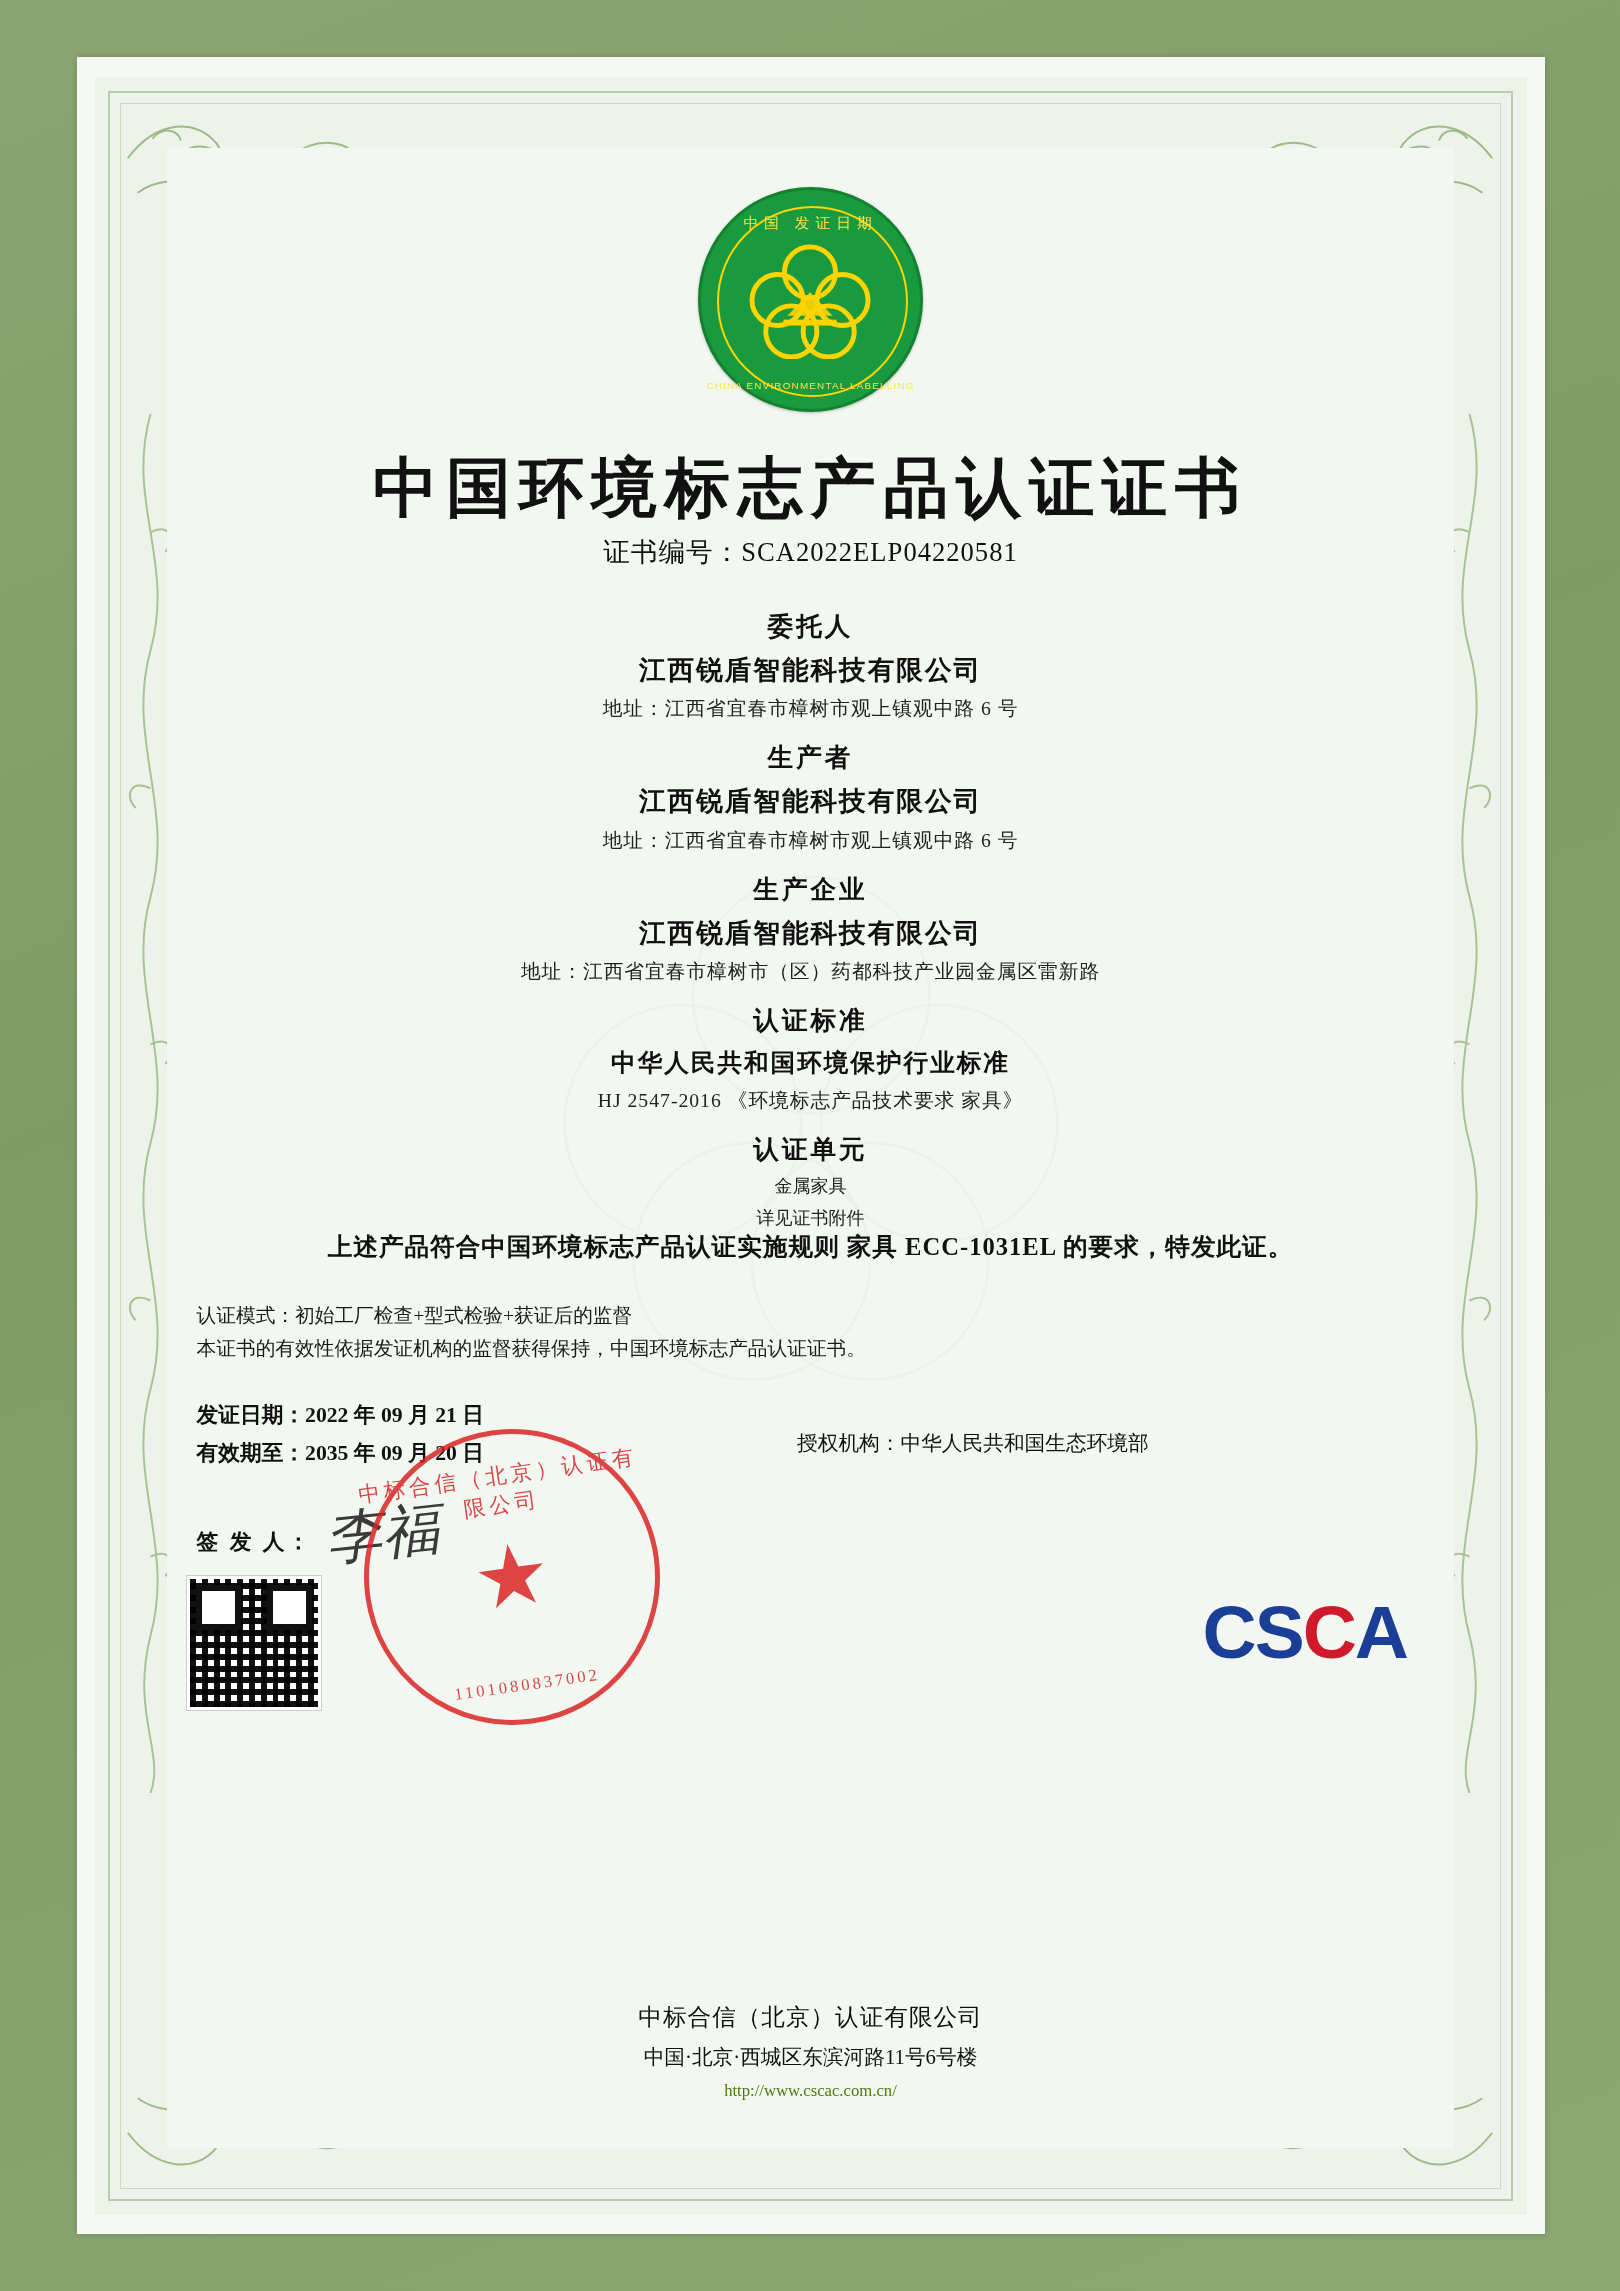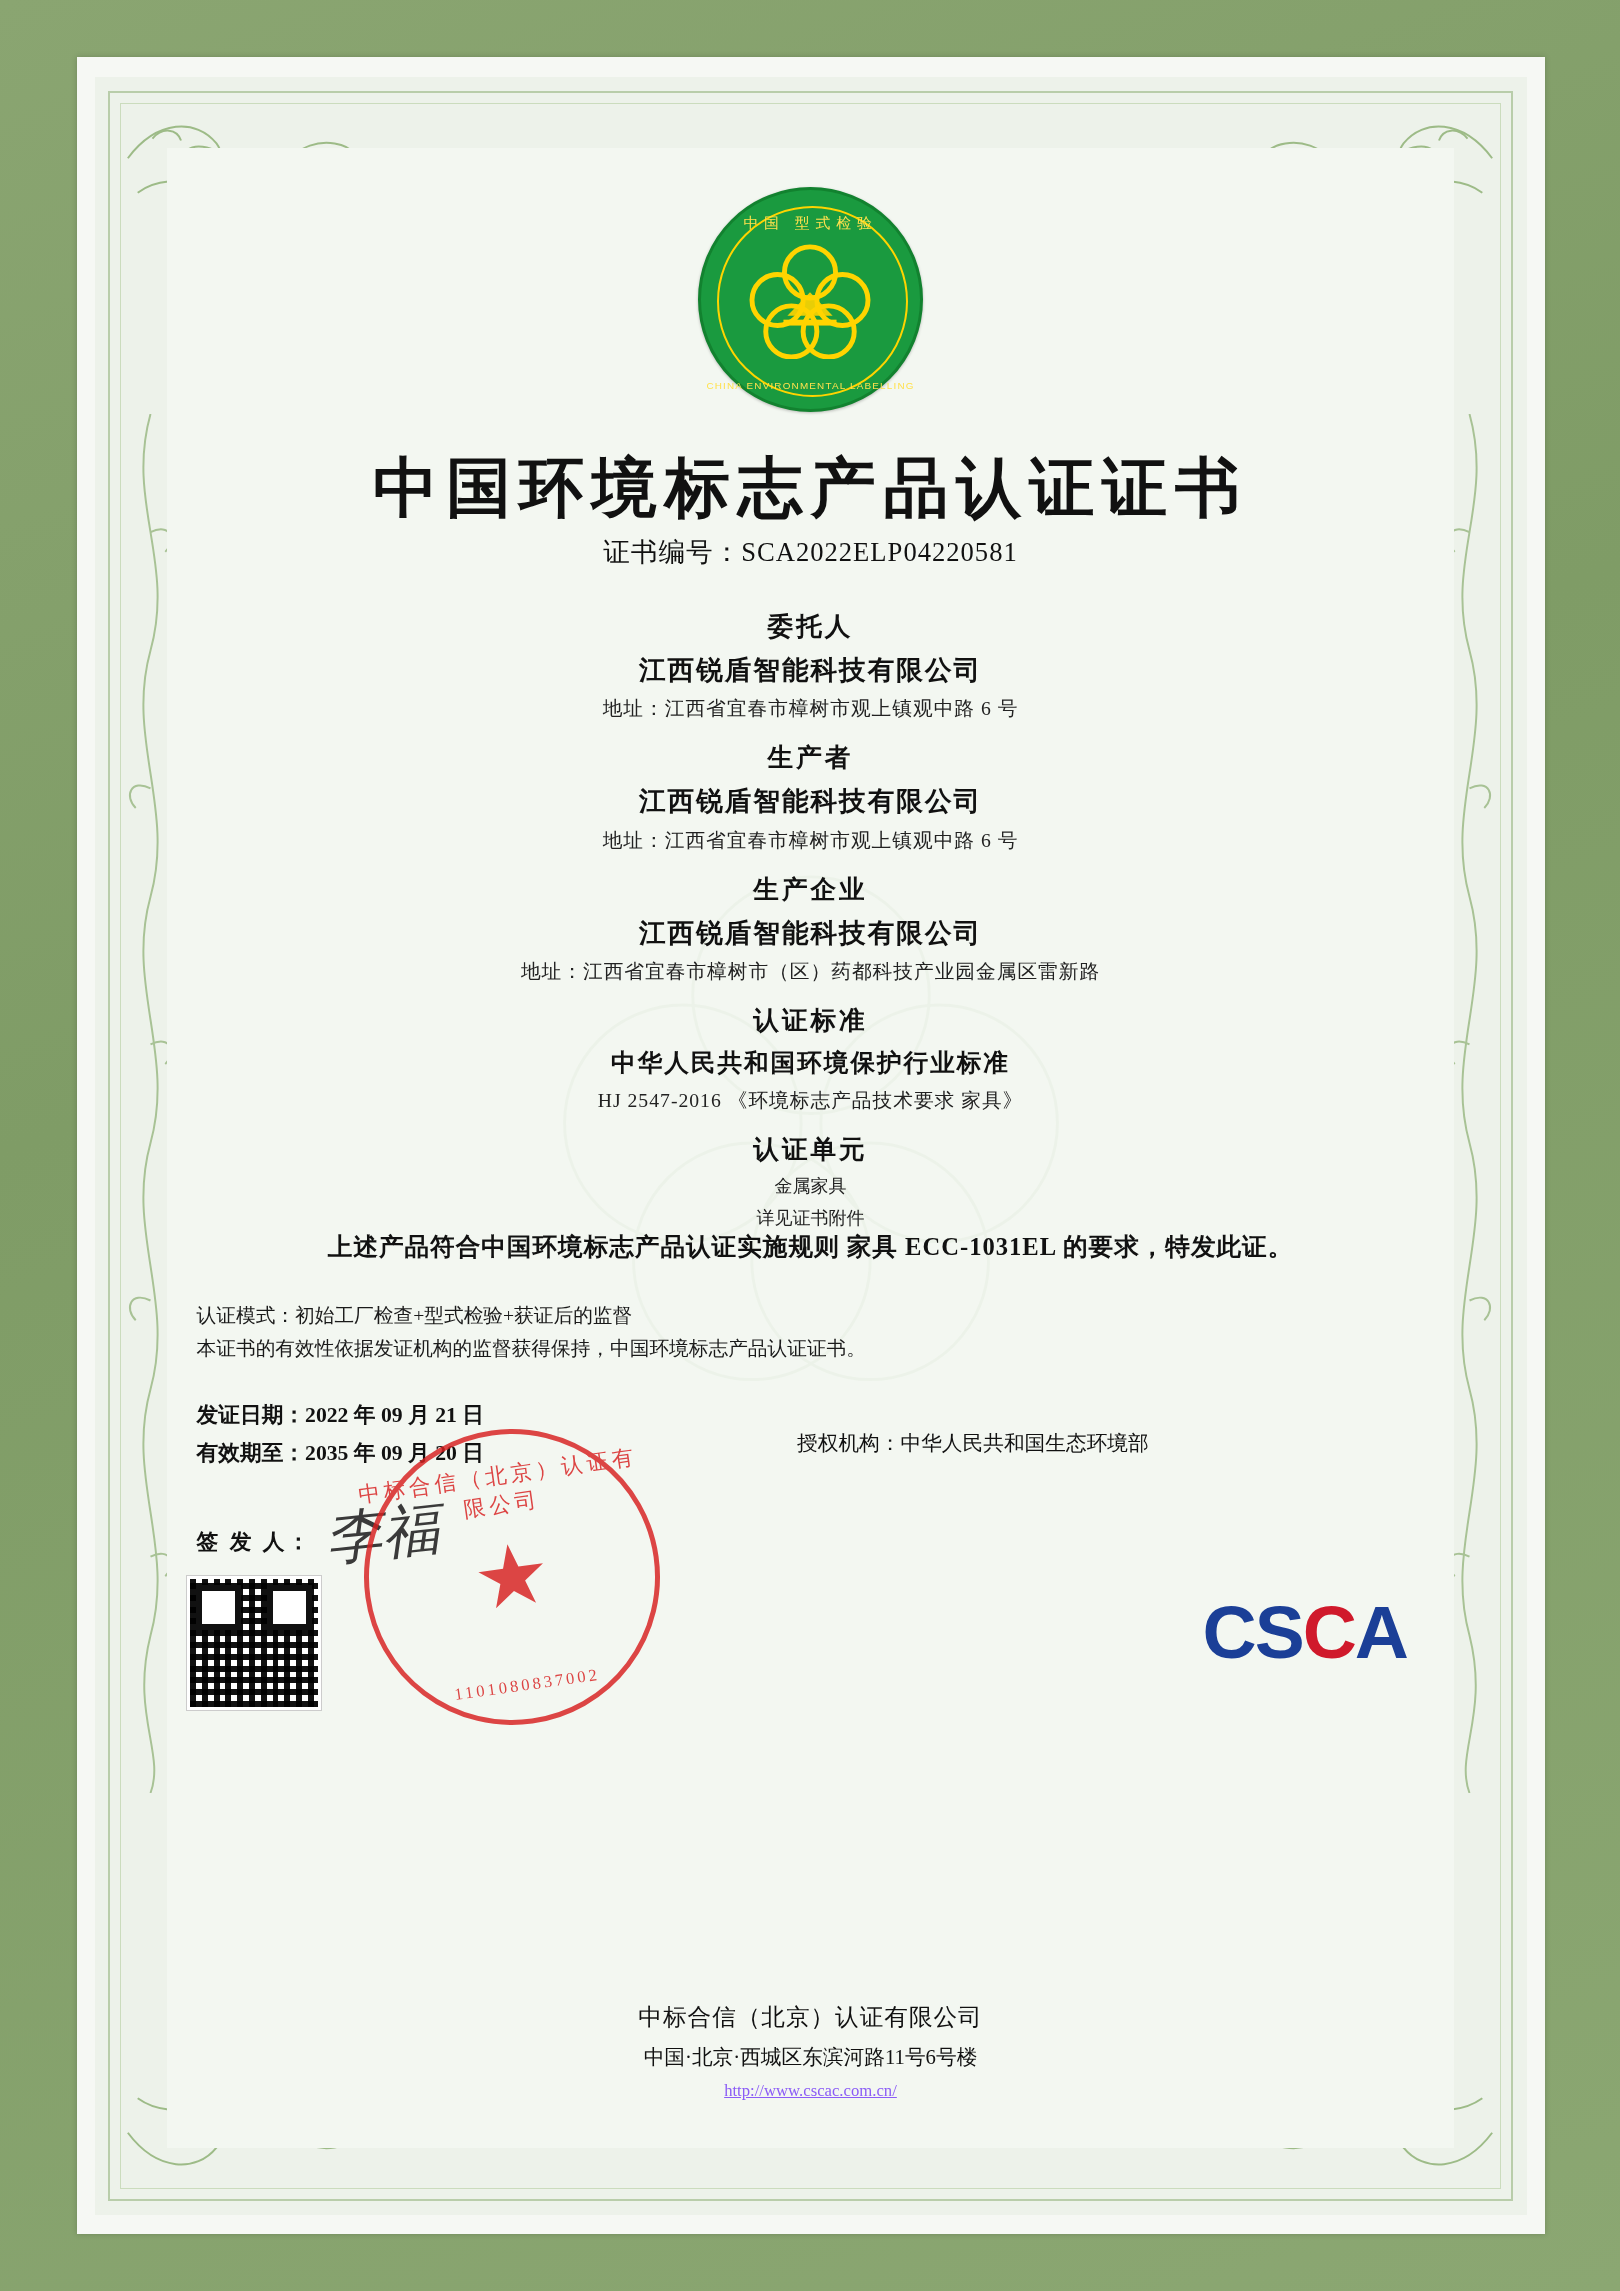--- a/index.html
+++ b/index.html
@@ -310,21 +310,21 @@
   
   .footer {
     position: absolute;
     bottom: 47px;
     left: 0; right: 0;
     text-align: center;
     color: #111;
   }
   .footer .f1 { font-size: 23.6px; letter-spacing: 1px; }
   .footer .f2 { font-size: 20.7px; margin-top: 9.9px; }
-  .footer .f3 { font-size: 16.7px; margin-top: 9.9px; color: #8b5cf6; text-decoration: underline; }
+  .footer .f3 { font-size: 16.7px; margin-top: 9.9px; color: #4d7c0f; }
 
   
   .watermark {
     position: absolute;
     left: 50%;
     top: 650px;
     transform: translateX(-50%);
     opacity: .18;
     pointer-events: none;
   }
@@ -401,21 +401,21 @@
         <circle cx="220" cy="330" r="120"></circle>
         <circle cx="480" cy="330" r="120"></circle>
         <circle cx="290" cy="470" r="120"></circle>
         <circle cx="410" cy="470" r="120"></circle>
       </g>
     </svg>
 
     <div class="emblem-wrap">
       <div class="emblem">
         <div class="emblem-inner"></div>
-        <div class="emblem-text-top">中国 型式检验</div>
+        <div class="emblem-text-top">中国 发证日期</div>
         <svg style="position:absolute;left:39px;top:51px" width="140" height="118" viewBox="0 0 142 120">
           <g fill="none" stroke="#ffd400" stroke-width="5">
             <circle cx="71" cy="32" r="26"></circle>
             <circle cx="38" cy="60" r="26"></circle>
             <circle cx="104" cy="60" r="26"></circle>
             <circle cx="52" cy="92" r="26"></circle>
             <circle cx="90" cy="92" r="26"></circle>
           </g>
           <path d="M48,76 L71,52 L94,76 Z" fill="#ffd400" opacity=".9"></path>
           <rect x="44" y="80" width="54" height="6" fill="#ffd400"></rect>

